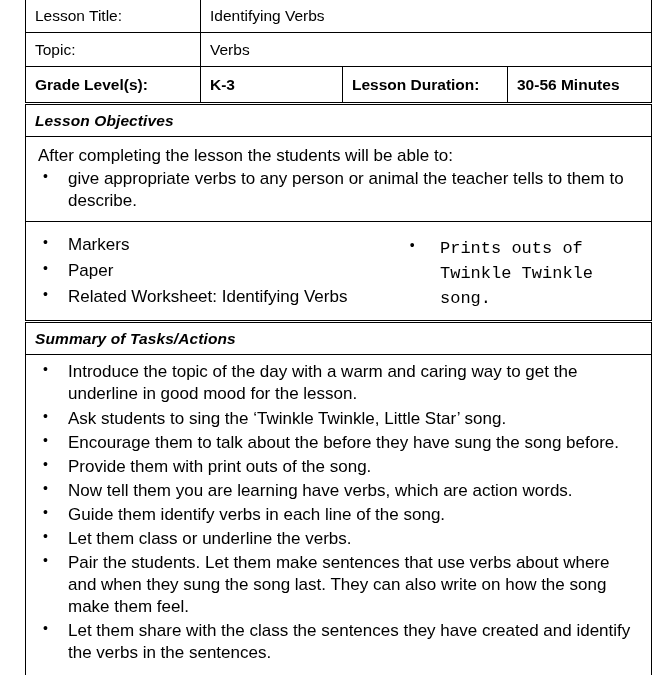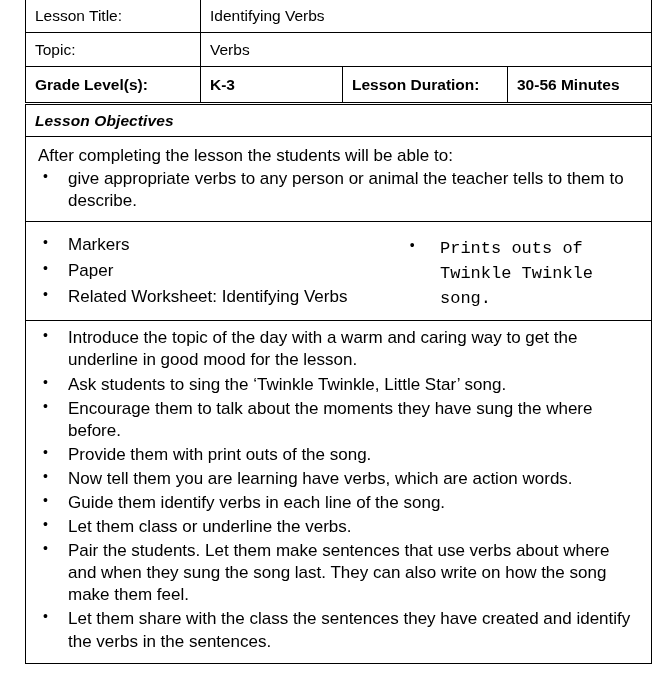--- a/index.html
+++ b/index.html
@@ -205,28 +205,33 @@
               <div class="materials-col-right">
                 <ul class="bl">
                   <li>Prints outs of Twinkle Twinkle song.</li>
                 </ul>
               </div>
             </div>
           </div>
         </td>
       </tr>
 
+      <tr class="section-head">
+        <td colspan="4">
+          <div class="section-head-title">Summary of Tasks/Actions</div>
+        </td>
+      </tr>
 
       <tr>
         <td colspan="4">
           <div class="body-cell tasks-cell">
             <ul class="bl">
               <li>Introduce the topic of the day with a warm and caring way to get the underline in good mood for the lesson.</li>
               <li>Ask students to sing the ‘Twinkle Twinkle, Little Star’ song.</li>
-              <li>Encourage them to talk about the moments they have sung the where before.</li>
+              <li>Encourage them to talk about the before they have sung the song before.</li>
               <li>Provide them with print outs of the song.</li>
               <li>Now tell them you are learning have verbs, which are action words.</li>
               <li>Guide them identify verbs in each line of the song.</li>
               <li>Let them class or underline the verbs.</li>
               <li>Pair the students. Let them make sentences that use verbs about where and when they sung  the song last. They can also write on how the song make them feel.</li>
               <li>Let them share with the class the sentences they have created and identify the verbs in the sentences.</li>
             </ul>
           </div>
         </td>
       </tr>

